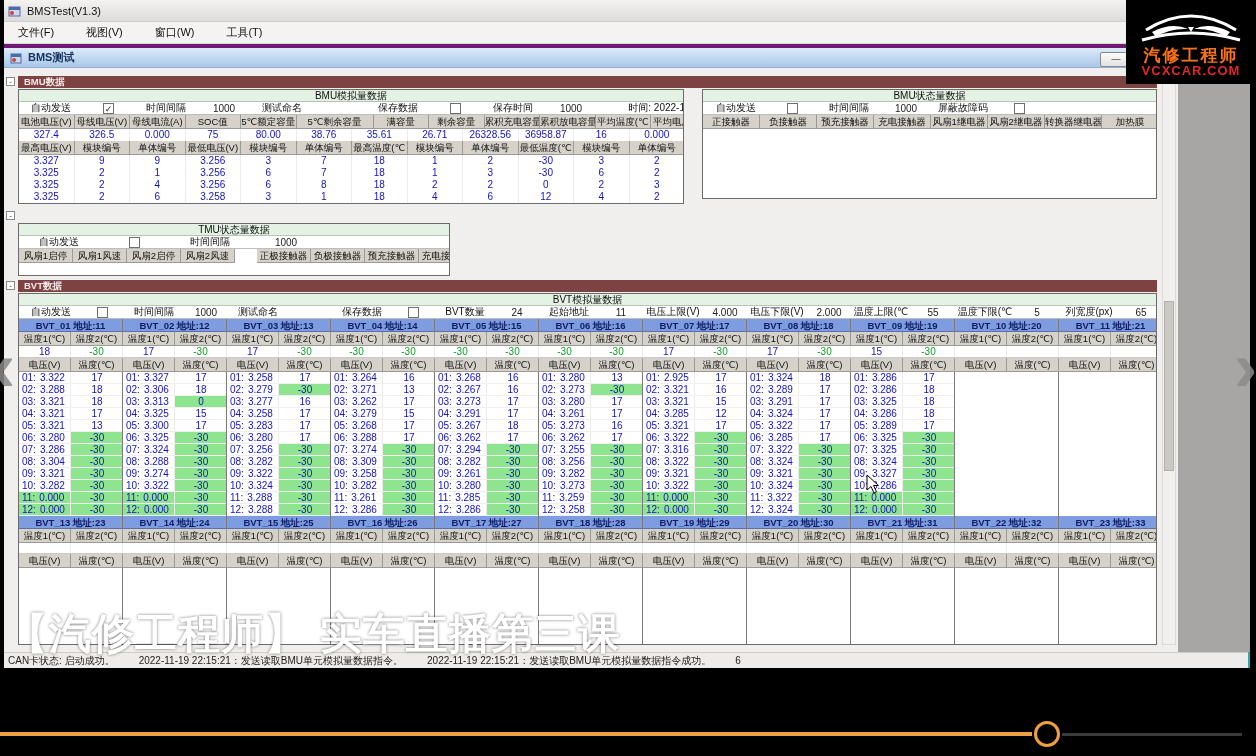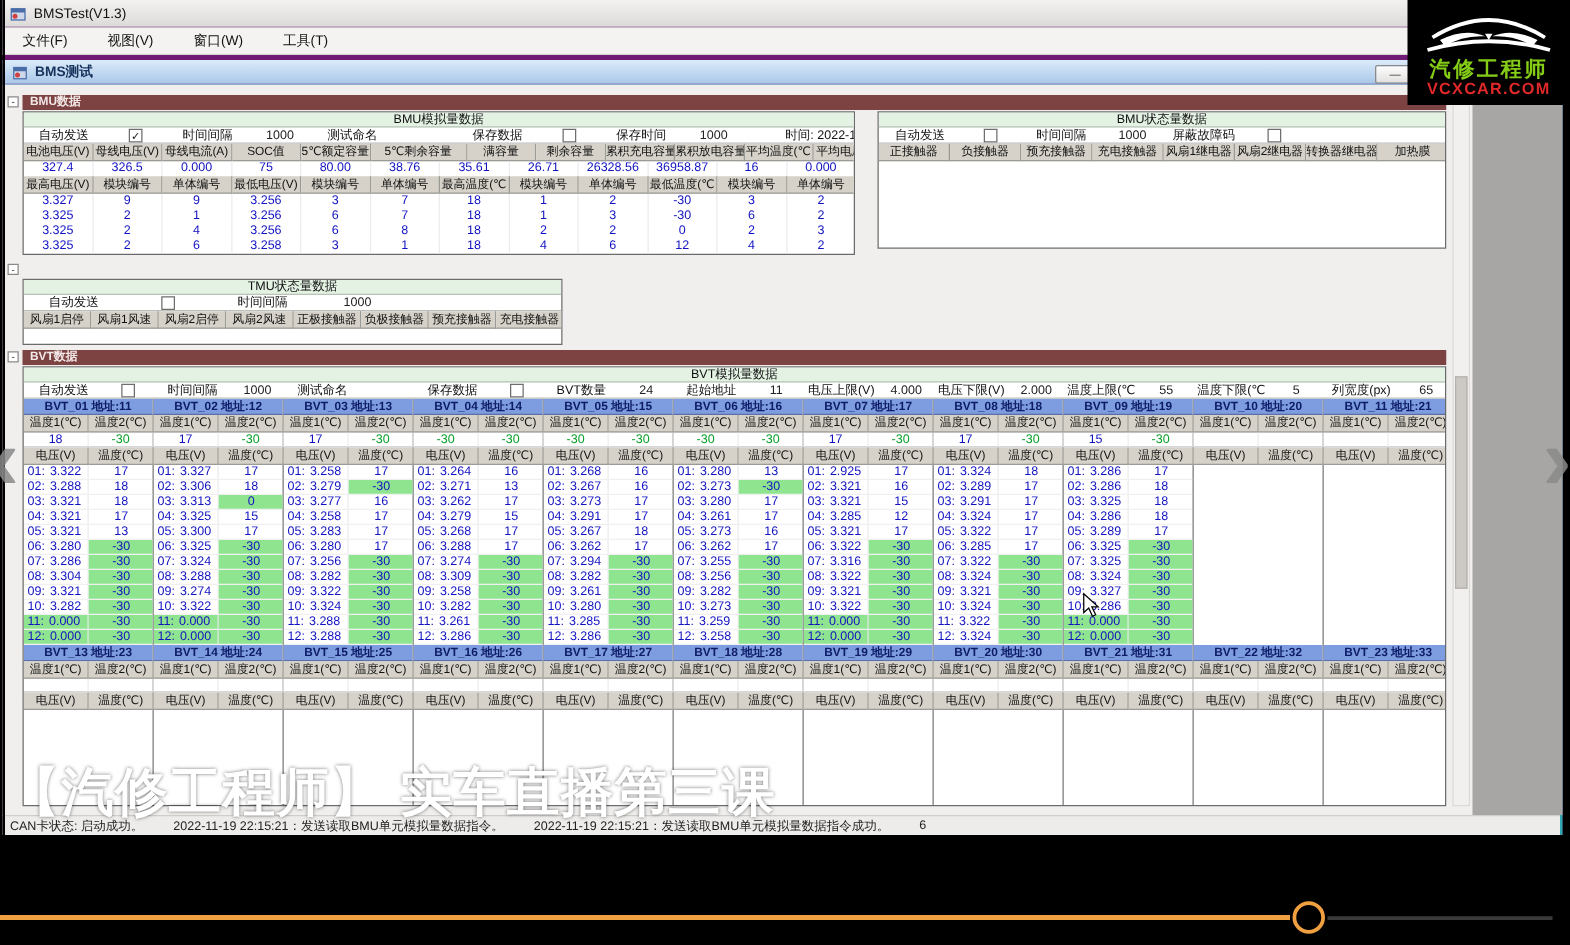--- a/index.html
+++ b/index.html
@@ -45,21 +45,21 @@
   .bvt-t{width:52px;flex:none;text-align:center;font-size:10px;color:#1212c0;line-height:12px;overflow:hidden;}
 
   
   #vscroll{position:absolute;left:1160px;top:76px;width:14px;height:569px;background:#f2f0ee;border:1px solid #dcdad7;}
   #vthumb{position:absolute;left:1px;top:224px;width:10px;height:170px;background:#ccc9c5;border:1px solid #b4b1ad;}
   #rightband{position:absolute;left:1176px;top:68px;width:72px;height:584px;background:#a8a6a4;}
 
   
   #caption{position:absolute;left:6px;top:606px;font-size:42px;font-weight:bold;color:#fff;letter-spacing:1px;text-shadow:0 0 3px rgba(0,0,0,.55);white-space:nowrap;z-index:30;}
   #logo{position:absolute;left:1126px;top:0;width:130px;height:84px;background:#000;z-index:40;display:flex;flex-direction:column;align-items:center;}
-  #logo .l1{color:#84cc16;font-weight:bold;font-size:17px;letter-spacing:2px;line-height:16px;}
+  #logo .l1{color:#f97316;font-weight:bold;font-size:17px;letter-spacing:2px;line-height:16px;}
   #logo .l2{color:#e02828;font-weight:bold;font-size:13px;letter-spacing:1px;line-height:14px;}
   #blackbottom{position:absolute;left:0;top:668px;width:100%;height:88px;background:#000;z-index:20;}
   #pbar-fill{position:absolute;left:0;top:732px;width:1032px;height:4px;background:#f0a040;z-index:25;}
   #pbar-rest{position:absolute;left:1062px;top:733px;width:180px;height:3px;background:#3a3a3a;z-index:25;}
   #pbar-handle{position:absolute;left:1034px;top:721px;width:26px;height:26px;border:3px solid #f0a040;border-radius:50%;background:transparent;z-index:26;}
   .chevron{position:absolute;top:332px;font-size:70px;color:#8a8a8a;opacity:.85;z-index:35;line-height:70px;font-weight:bold;}
   #chev-l{left:-8px;}
   #chev-r{left:1234px;}
   #cursor{position:absolute;left:866px;top:474px;z-index:50;}
   .edge-l{position:absolute;left:0;top:0;width:2px;height:668px;background:#000;}
@@ -244,21 +244,21 @@
           <div class="ctl-label" style="width: 80px;">自动发送</div>
           <div class="cb" style="margin: 0px 30px;"></div>
           <div class="ctl-label" style="width: 80px;">时间间隔</div>
           <div class="ctl-value" style="width: 72px;">1000</div>
         </div>
       <div class="trow" id="tmu-head">
           <div class="hcell" style="width: 54px;">风扇1启停</div>
           <div class="hcell" style="width: 54px;">风扇1风速</div>
           <div class="hcell" style="width: 54px;">风扇2启停</div>
           <div class="hcell" style="width: 54px;">风扇2风速</div>
-          <div class="hcell" style="width: 54px;">正极接触器</div>
+          <div class="hcell" style="width: 54px; margin-left: 22px;">正极接触器</div>
           <div class="hcell" style="width: 54px;">负极接触器</div>
           <div class="hcell" style="width: 54px;">预充接触器</div>
           <div class="hcell" style="width: 54px;">充电接触器</div>
         </div>
     </div>
 
     <div class="collapse" style="top:281px">-</div>
     <div class="grpbar" style="top:280px">BVT数据</div>
     <div class="tbl" style="left:16px;top:293px;width:1139px;height:352px;">
       <div class="bandtitle">BVT模拟量数据</div>

